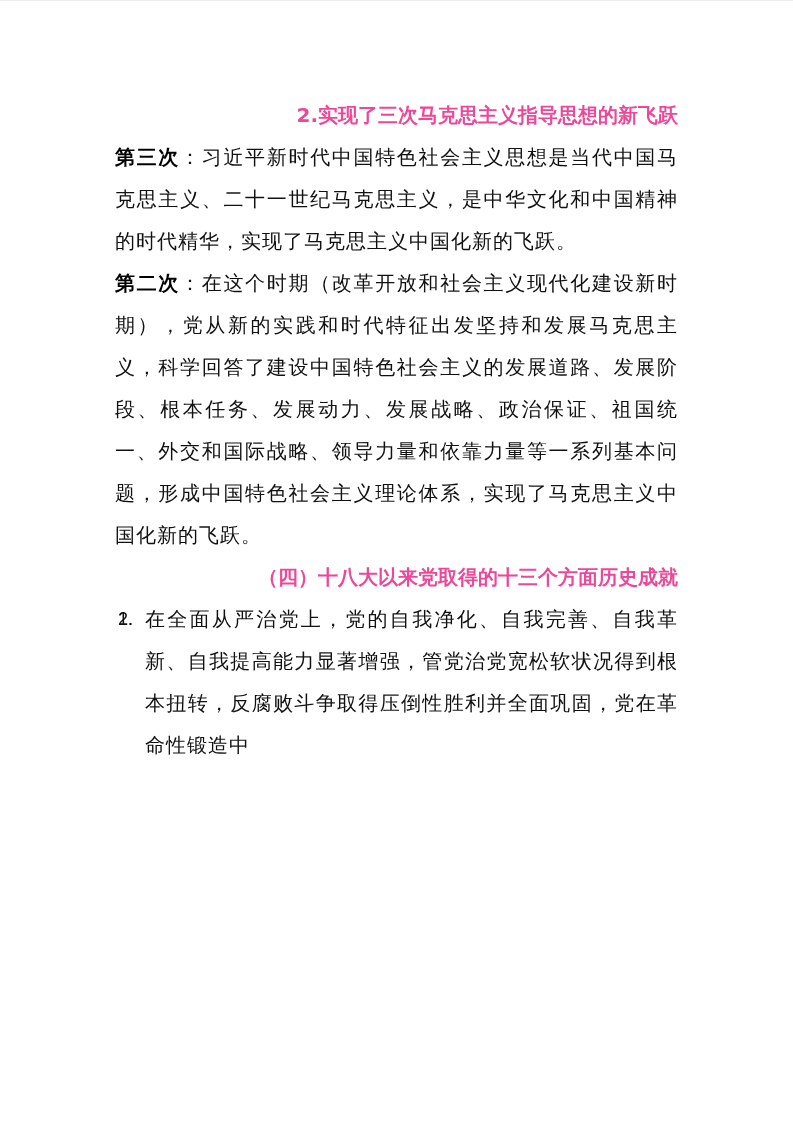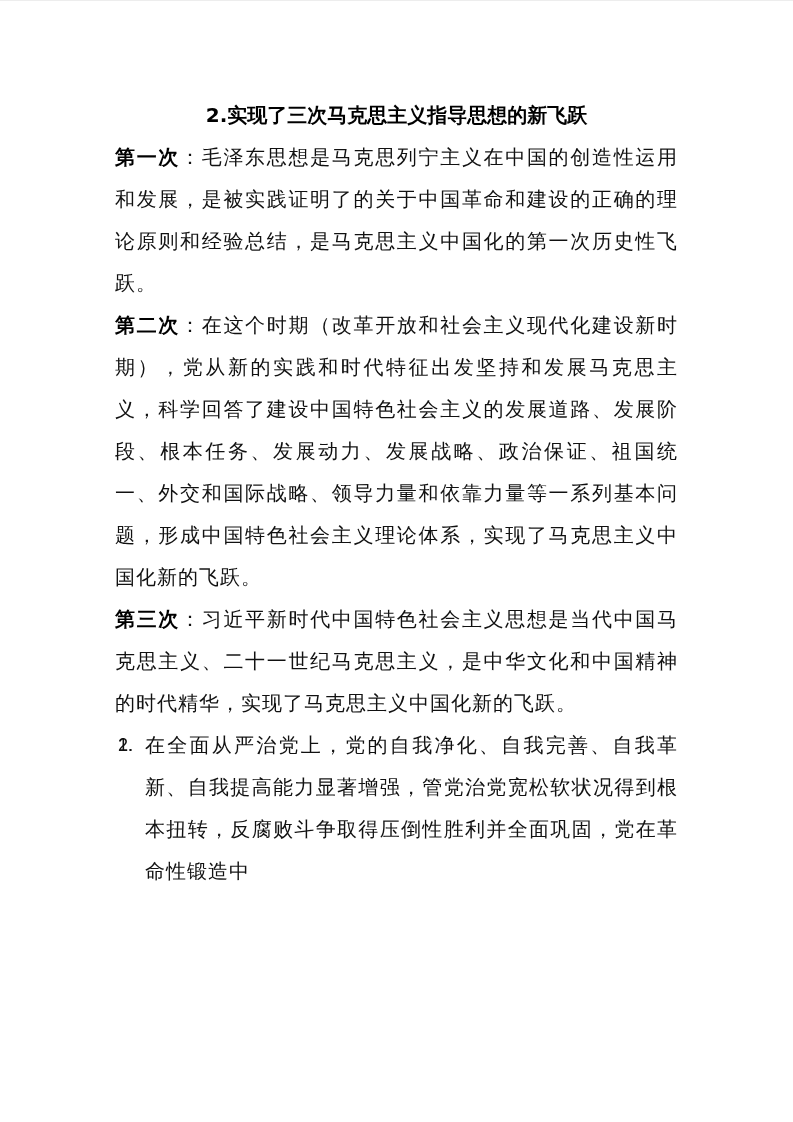--- a/index.html
+++ b/index.html
@@ -27,22 +27,22 @@
     text-justify: inter-character;
     color: #111111;
   }
   .heading {
     margin: 0;
     font-family: "DejaVu Sans", sans-serif;
     font-size: 20px;
     font-weight: bold;
     line-height: 42px;
     letter-spacing: 0;
-    text-align: center;
-    color: #000000;
+    text-align: right;
+    color: #ec4899;
   }
   .para-label {
     font-family: "DejaVu Sans", sans-serif;
     font-weight: bold;
     color: #000000;
   }
   .num-list {
     margin: 0;
     padding: 0;
     list-style: none;
@@ -62,26 +62,26 @@
     color: #111111;
   }
 </style>
 </head>
 <body>
 
 <div class="page">
 
   <h2 class="heading">2.实现了三次马克思主义指导思想的新飞跃</h2>
 
-  <p class="body-text"><span class="para-label">第一次</span><span>：毛泽东思想是马克思列宁主义在中国的创造性运用和发展，是被实践证明了的关于中国革命和建设的正确的理论原则和经验总结，是马克思主义中国化的第一次历史性飞跃。</span></p>
+
+  <p class="body-text"><span class="para-label">第三次</span><span>：习近平新时代中国特色社会主义思想是当代中国马克思主义、二十一世纪马克思主义，是中华文化和中国精神的时代精华，实现了马克思主义中国化新的飞跃。</span></p>
 
   <p class="body-text"><span class="para-label">第二次</span><span>：在这个时期（改革开放和社会主义现代化建设新时期），党从新的实践和时代特征出发坚持和发展马克思主义，科学回答了建设中国特色社会主义的发展道路、发展阶段、根本任务、发展动力、发展战略、政治保证、祖国统一、外交和国际战略、领导力量和依靠力量等一系列基本问题，形成中国特色社会主义理论体系，实现了马克思主义中国化新的飞跃。</span></p>
 
-  <p class="body-text"><span class="para-label">第三次</span><span>：习近平新时代中国特色社会主义思想是当代中国马克思主义、二十一世纪马克思主义，是中华文化和中国精神的时代精华，实现了马克思主义中国化新的飞跃。</span></p>
-
+  <h2 class="heading">（四）十八大以来党取得的十三个方面历史成就</h2>
 
   <div class="num-list">
 
     <div class="num-item body-text">
       <span class="num">1.</span>
     </div>
 
     <div class="num-item body-text">
       <span class="num">2.</span>
       <span>在全面从严治党上，党的自我净化、自我完善、自我革新、自我提高能力显著增强，管党治党宽松软状况得到根本扭转，反腐败斗争取得压倒性胜利并全面巩固，党在革命性锻造中</span>

